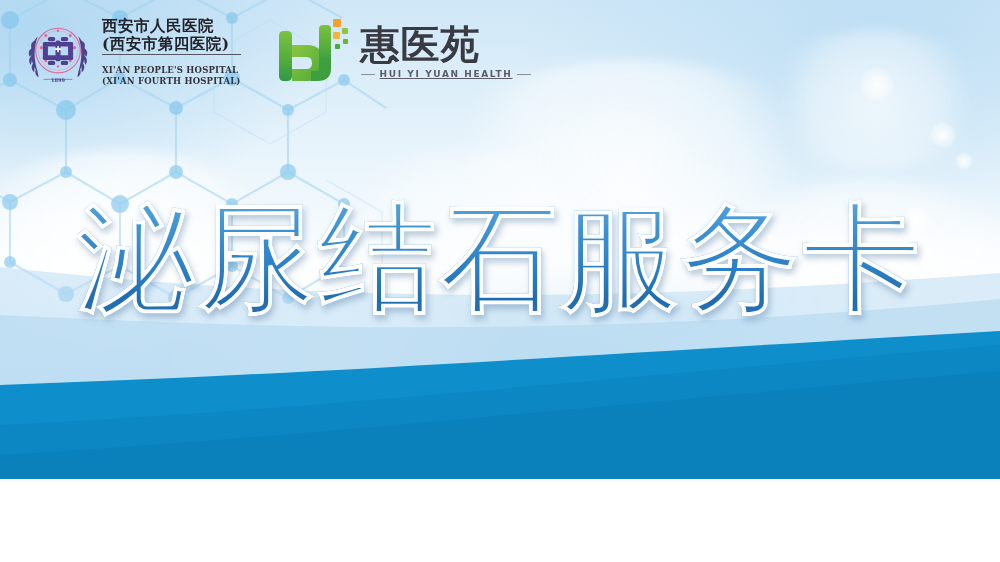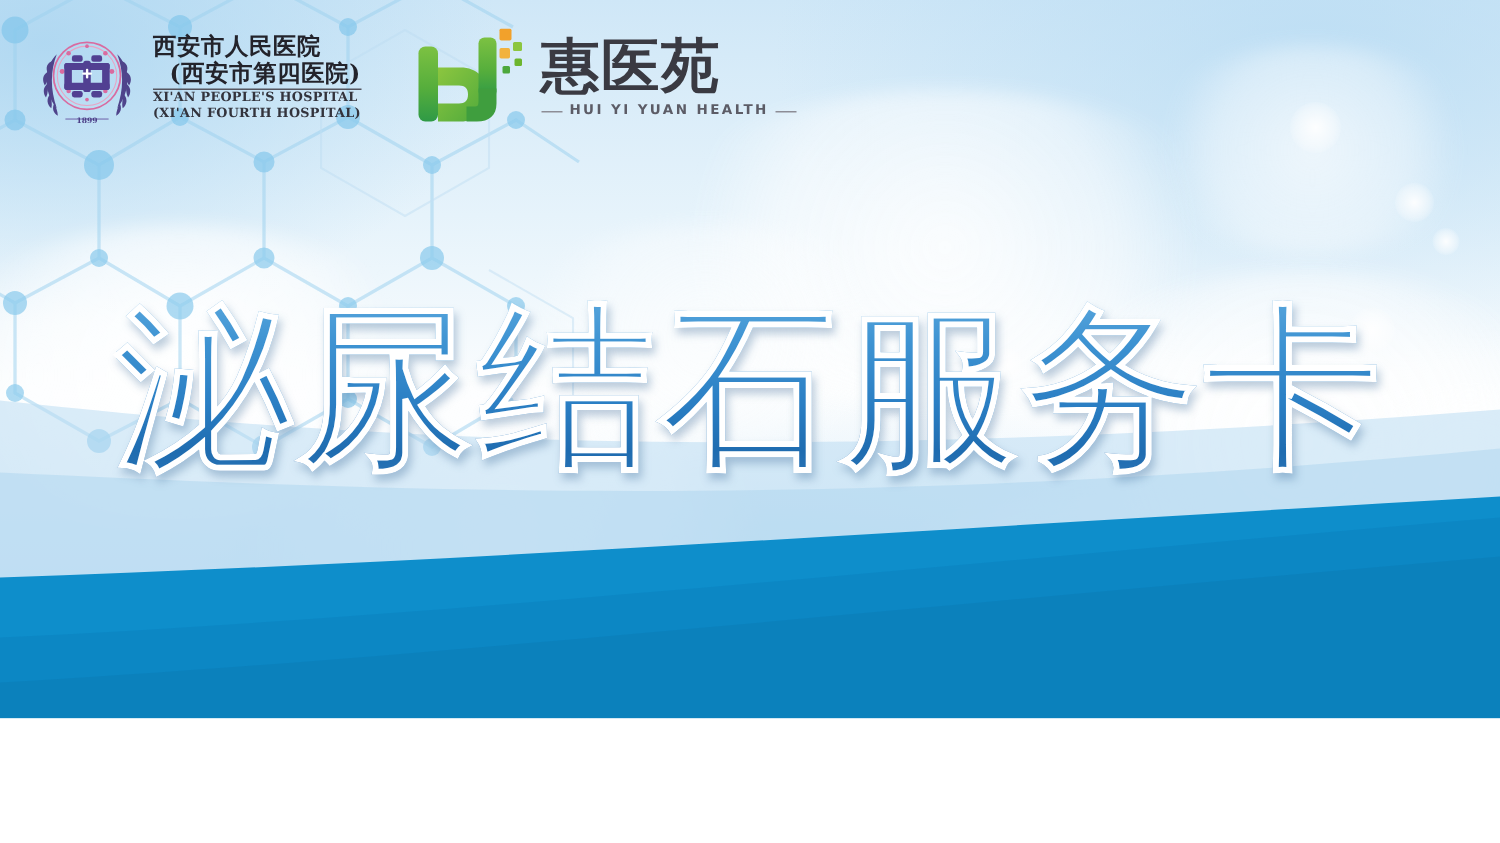--- a/index.html
+++ b/index.html
@@ -100,25 +100,25 @@
     color: #2b2b33;
   }
   .hosp-cn1, .hosp-cn2 {
     font-family: "DejaVu Serif", "Liberation Serif", serif;
     font-weight: bold;
     font-size: 15.5px;
     letter-spacing: .5px;
     color: #23232b;
     white-space: nowrap;
   }
-  .hosp-cn2 { margin-top: 2px; text-align: right; }
+  .hosp-cn2 { margin-top: 2px; }
   .hosp-en-wrap {
     margin-top: 3px;
     border-top: 1px solid #55555f;
-    padding-top: 0;
+    padding-top: 10px;
   }
   .hosp-en1, .hosp-en2 {
     font-family: "DejaVu Serif", "Liberation Serif", serif;
     font-size: 8.5px;
     font-weight: bold;
     letter-spacing: .2px;
     color: #33333c;
     white-space: nowrap;
     line-height: 1.18;
   }
@@ -151,20 +151,21 @@
     flex: 1 1 auto;
     min-width: 14px;
   }
   .hy-en {
     font-family: "DejaVu Sans", "Liberation Sans", sans-serif;
     font-size: 9px;
     font-weight: bold;
     letter-spacing: 1.6px;
     color: #5c5c66;
     white-space: nowrap;
+    text-decoration: underline;
   }
 
   
   .title-wrap {
     position: absolute;
     left: 0;
     top: 196px;
     width: 1000px;
     text-align: center;
     pointer-events: none;

